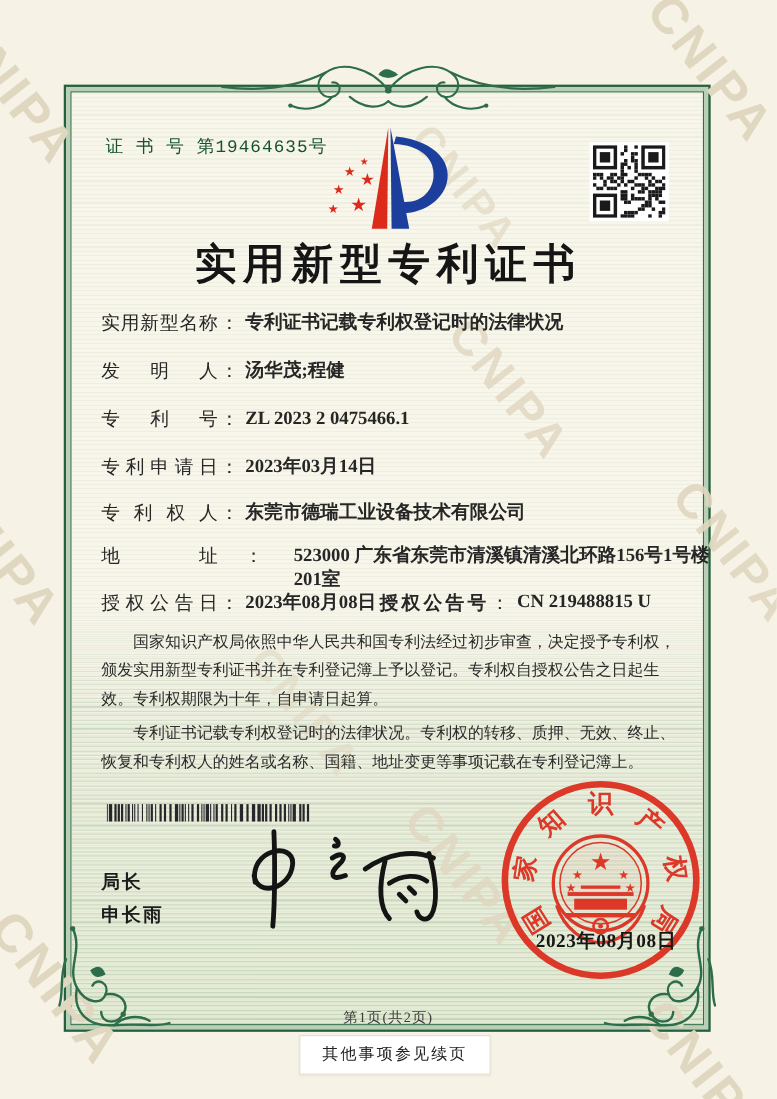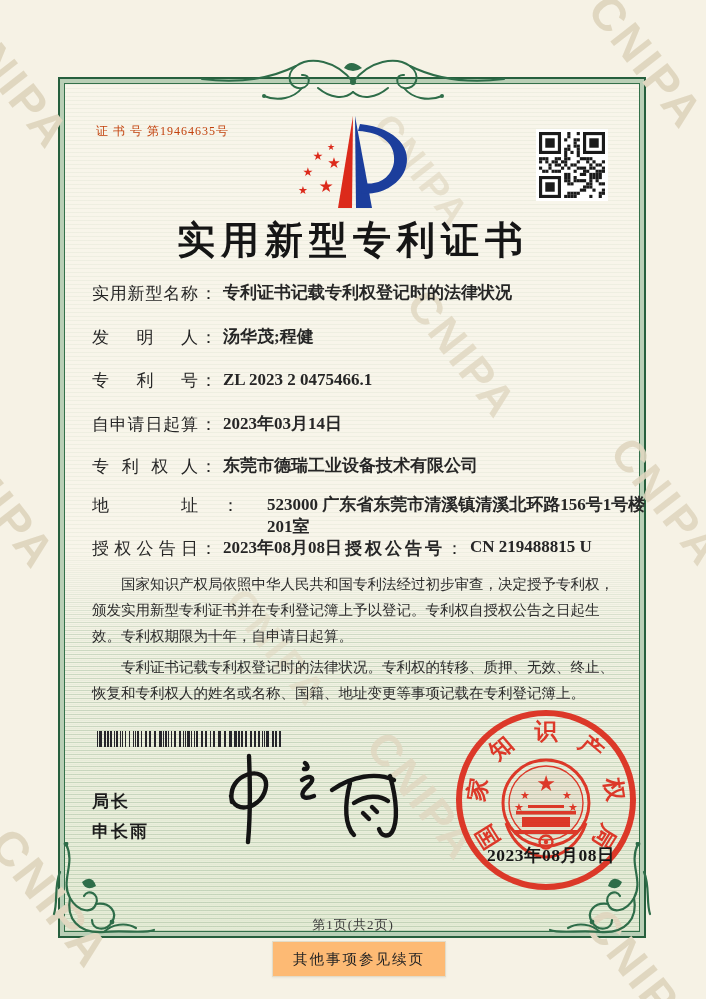--- a/index.html
+++ b/index.html
@@ -34,21 +34,21 @@
   }
   
   .wm-layer{z-index:2;pointer-events:none;}
   .wm{
     position:absolute;font-family:"Liberation Sans","DejaVu Sans",sans-serif;
     font-weight:bold;color:#e0d7c0;letter-spacing:3px;transform-origin:left top;
     user-select:none;white-space:nowrap;
   }
   
   .content{z-index:3;}
-  .cert-no{position:absolute;left:96px;top:123px;font-size:12px;color:#c2410c;letter-spacing:1px;}
+  .cert-no{position:absolute;left:96px;top:123px;font-size:16px;color:#14532d;letter-spacing:1px;font-family:Liberation Mono, monospace;}
   .logo{position:absolute;left:286px;top:112px;width:132px;height:102px;}
   .qr{position:absolute;left:536px;top:129px;width:66px;height:66px;background:#fff;padding:3px;}
   .doc-title{
     position:absolute;left:0;right:0;top:215px;text-align:center;
     font-size:38px;font-weight:600;letter-spacing:6px;color:#151515;
   }
   .frow{position:absolute;left:92px;font-size:17px;color:#262626;display:flex;align-items:flex-start;}
   .flabel{
     display:inline-block;width:106px;text-align:justify;text-align-last:justify;
     flex:none;font-weight:500;
@@ -69,21 +69,21 @@
     font-weight:bold;font-size:17px;color:#1c1c1c;letter-spacing:2px;line-height:30px;}
   .sig-svg{position:absolute;left:204px;top:750px;width:196px;height:96px;}
   .seal{position:absolute;left:451px;top:705px;width:190px;height:190px;}
   .seal-date{
     position:absolute;left:477px;top:843px;width:148px;text-align:center;
     font-size:17.5px;font-weight:bold;color:#171717;letter-spacing:0.5px;
   }
   .page-num{position:absolute;left:0;right:0;top:916px;text-align:center;font-size:13px;color:#3a3a3a;letter-spacing:1px;}
   .note-box{
     position:absolute;left:272px;top:941px;width:172px;height:34px;
-    background:#fdba74;border:1px solid #e3dcc8;box-shadow:0 1px 2px rgba(0,0,0,0.06);
+    background:#ffffff;border:1px solid #e3dcc8;box-shadow:0 1px 2px rgba(0,0,0,0.06);
     text-align:center;line-height:34px;font-size:14.5px;color:#242424;letter-spacing:2px;
   }
   .ornament{position:absolute;pointer-events:none;}
 </style>
 </head>
 <body>
 
 <div class="cert">
   <div class="cert-inner">
     <div class="waves-faint"></div>
@@ -310,21 +310,21 @@
     <span class="flabel">发明人</span>
     <span class="fcolon">：</span>
     <span class="fvalue">汤华茂;程健</span>
   </div>
   <div class="frow" style="top:369px;">
     <span class="flabel">专利号</span>
     <span class="fcolon">：</span>
     <span class="fvalue">ZL 2023 2 0475466.1</span>
   </div>
   <div class="frow" style="top:413px;">
-    <span class="flabel">自申请日起算</span>
+    <span class="flabel">专利申请日</span>
     <span class="fcolon">：</span>
     <span class="fvalue">2023年03月14日</span>
   </div>
   <div class="frow" style="top:455px;">
     <span class="flabel">专利权人</span>
     <span class="fcolon">：</span>
     <span class="fvalue">东莞市德瑞工业设备技术有限公司</span>
   </div>
   <div class="frow" style="top:494px;gap:22px;">
     <span class="flabel">地址</span>

